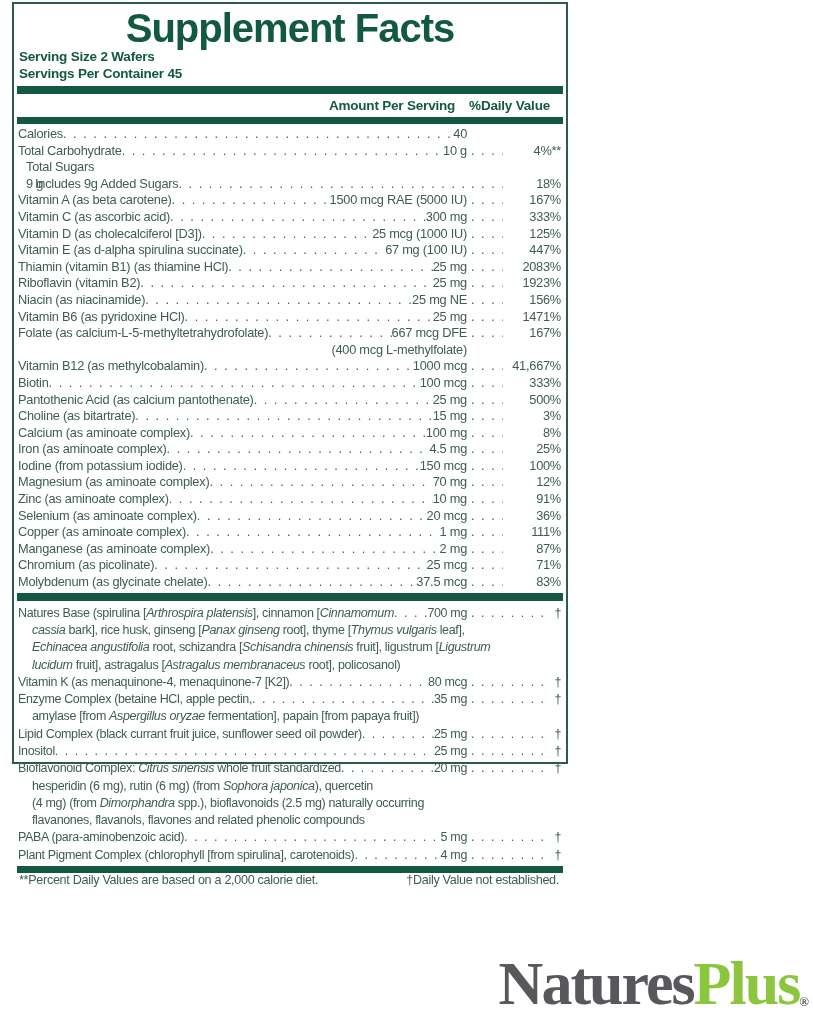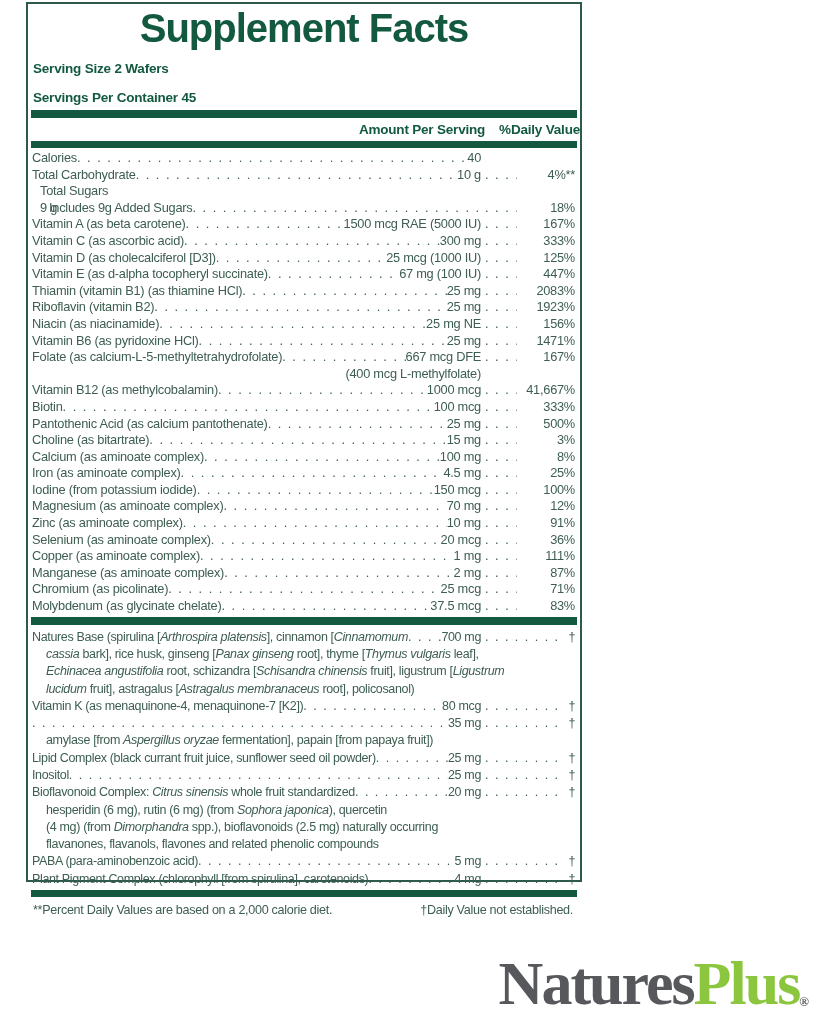--- a/index.html
+++ b/index.html
@@ -6,40 +6,40 @@
     --green:#12593f;
     --text:#3d5e50;
     --border:#2e5a49;
     --logo-gray:#57585b;
     --logo-green:#8cc63f;
   }
   *{margin:0;padding:0;box-sizing:border-box;}
   html,body{width:813px;height:1024px;background:#ffffff;overflow:hidden;
     font-family:"Liberation Sans",sans-serif;color:var(--text);}
   .panel{
-    position:absolute;left:26px;top:2px;width:556px;height:880px;
+    position:absolute;left:12px;top:2px;width:556px;height:762px;
     border:2px solid var(--border);background:#fff;
   }
   .title{
     text-align:center;color:var(--green);font-weight:bold;
     font-size:40px;line-height:40px;letter-spacing:-1px;padding-top:4px;
   }
   .serving{
-    margin:13px 0 0 5px;font-weight:bold;font-size:13.5px;line-height:16px;
+    margin:1px 0 0 5px;font-weight:bold;font-size:13.5px;line-height:16px;
     color:var(--green);letter-spacing:-0.2px;
   }
   .bar{height:8px;background:var(--green);margin:0 3px;}
   .bar.thin{height:7px;}
   .bar.b1{margin-top:4px;}
   .bar.b3{margin-top:2px;}
   .bar.b4{margin-top:2px;}
   .cols{
     display:flex;justify-content:flex-end;gap:14px;align-items:baseline;
     font-weight:bold;font-size:13.5px;color:var(--green);
-    padding:4px 0 4px 0;letter-spacing:-0.2px;
+    padding:4px 16px 4px 0;letter-spacing:-0.2px;
   }
   .rows{padding:2px 5px 0 4px;}
   .rows.s2{padding-top:4px;}
   .row{display:flex;align-items:baseline;white-space:nowrap;
     font-size:12.8px;line-height:16.6px;height:16.6px;letter-spacing:-0.25px;}
   .s2 .row{font-size:12.5px;line-height:17.3px;height:17.3px;letter-spacing:-0.35px;}
   .row .lbl{flex:0 0 auto;}
   .row .leader{flex:1 1 0;min-width:0;overflow:hidden;white-space:nowrap;}
   .row .leader.dotted::after,
   .row .mid.dotted::after{
@@ -50,21 +50,21 @@
   .row .mid{flex:0 0 36px;overflow:hidden;white-space:nowrap;padding-left:4px;}
   .row .pct{flex:0 0 58px;text-align:right;overflow:visible;}
   .s2 .row .mid{flex:0 0 76px;}
   .s2 .row .pct{flex:0 0 18px;}
   .row.ind1{padding-left:8px;flex-direction:column;}
   .row.ind2{padding-left:17px;}
   .row.cont{padding-left:14px;}
   .it{font-style:italic;}
   .footnote{
     display:flex;justify-content:space-between;align-items:baseline;
-    padding:6px 7px 0 5px;font-size:12.6px;letter-spacing:-0.3px;white-space:nowrap;
+    padding:0 7px 0 5px;font-size:12.6px;letter-spacing:-0.3px;white-space:nowrap;
   }
   .logo{
     position:absolute;right:4px;top:952px;
     font-family:"Liberation Serif",serif;font-weight:bold;
     font-size:62px;line-height:62px;letter-spacing:-2px;color:var(--logo-gray);
     white-space:nowrap;
   }
   .logo .plus{color:var(--logo-green);}
   .logo .reg{font-size:13px;letter-spacing:0;vertical-align:baseline;
     position:relative;top:2px;color:var(--logo-gray);}
@@ -126,21 +126,21 @@
         <span class="pct">333%</span>
       </div>
       <div class="row">
         <span class="lbl"><span>Vitamin D (as cholecalciferol [D3])</span></span>
         <span class="leader dotted"></span>
         <span class="amt">25 mcg (1000 IU)</span>
         <span class="mid dotted"></span>
         <span class="pct">125%</span>
       </div>
       <div class="row">
-        <span class="lbl"><span>Vitamin E (as d-alpha tocopheryl succinate)</span></span>
+        <span class="lbl"><span>Vitamin E (as d-alpha spirulina succinate)</span></span>
         <span class="leader dotted"></span>
         <span class="amt">67 mg (100 IU)</span>
         <span class="mid dotted"></span>
         <span class="pct">447%</span>
       </div>
       <div class="row">
         <span class="lbl"><span>Thiamin (vitamin B1) (as thiamine HCl)</span></span>
         <span class="leader dotted"></span>
         <span class="amt">25 mg</span>
         <span class="mid dotted"></span>
@@ -299,20 +299,21 @@
         <span class="lbl"><span class="it">lucidum</span><span> fruit], astragalus [</span><span class="it">Astragalus membranaceus</span><span> root], policosanol)</span></span>
       </div>
       <div class="row">
         <span class="lbl"><span>Vitamin K (as menaquinone-4, menaquinone-7 [K2])</span></span>
         <span class="leader dotted"></span>
         <span class="amt">80 mcg</span>
         <span class="mid dotted"></span>
         <span class="pct">†</span>
       </div>
       <div class="row">
+        <span class="lbl"><span>Enzyme Complex (betaine HCl, apple pectin,</span></span>
         <span class="leader dotted"></span>
         <span class="amt">35 mg</span>
         <span class="mid dotted"></span>
         <span class="pct">†</span>
       </div>
       <div class="row cont">
         <span class="lbl"><span>amylase [from </span><span class="it">Aspergillus oryzae</span><span> fermentation], papain [from papaya fruit])</span></span>
       </div>
       <div class="row">
         <span class="lbl"><span>Lipid Complex (black currant fruit juice, sunflower seed oil powder)</span></span>

